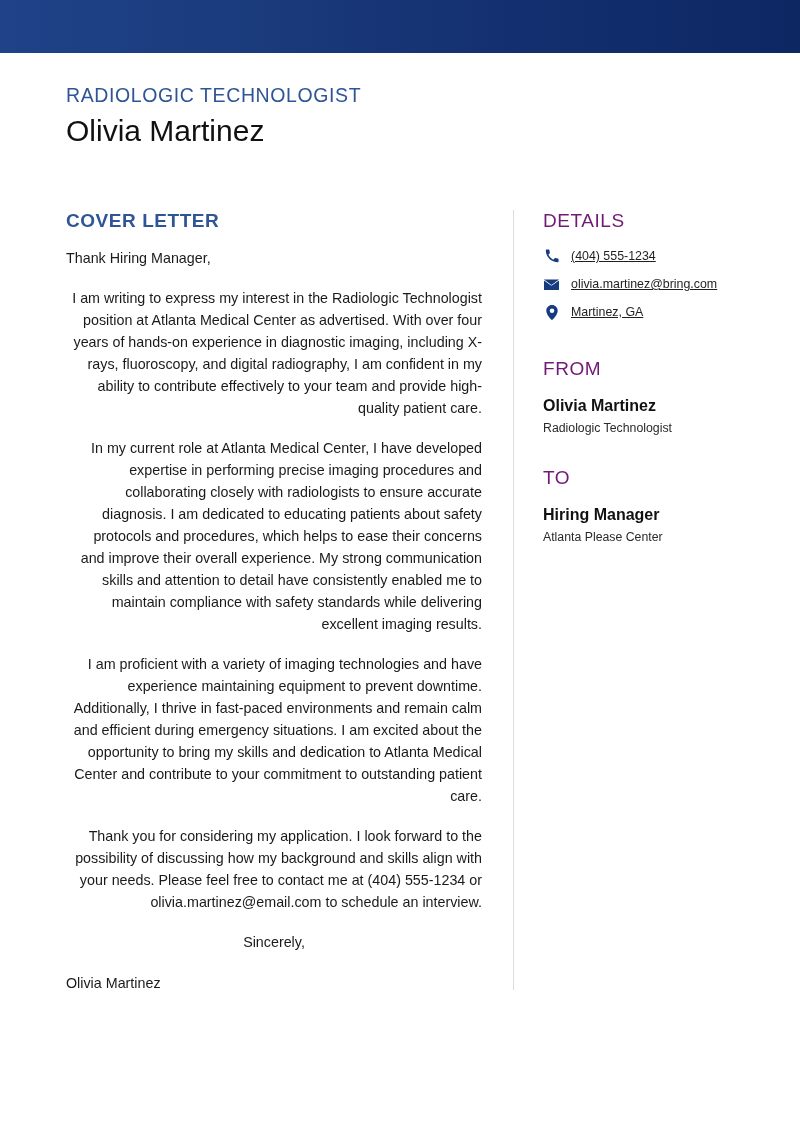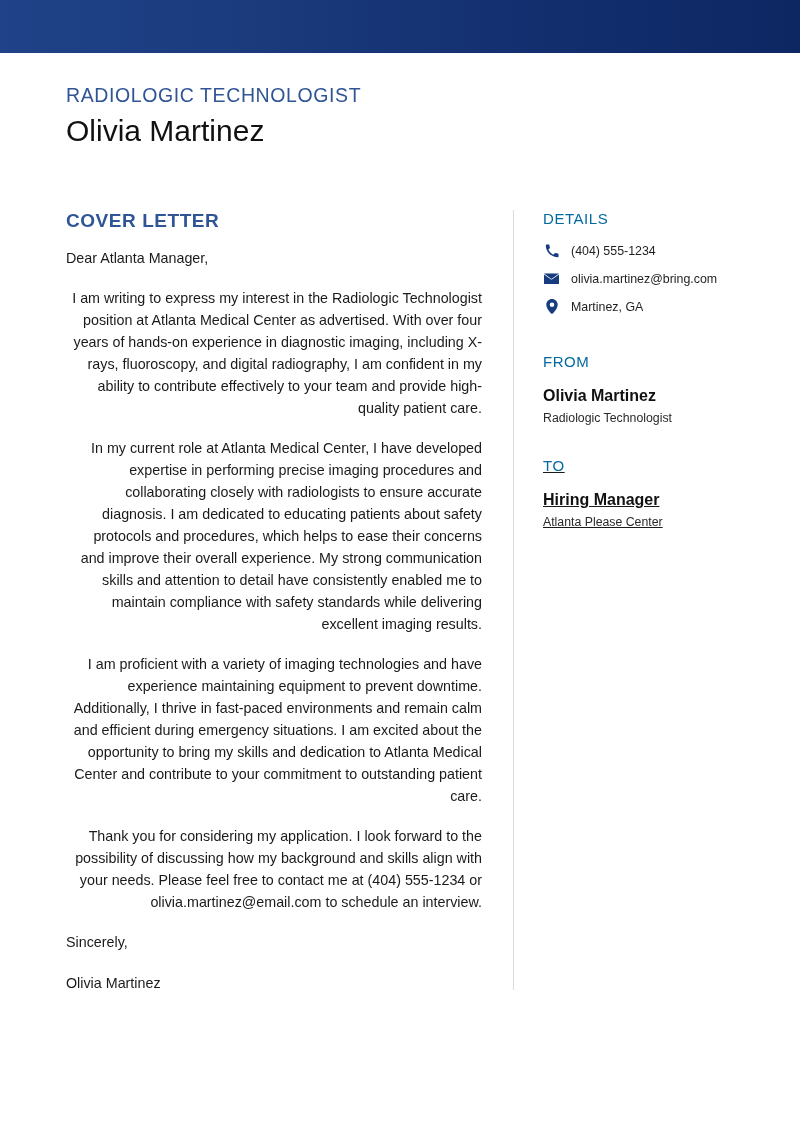--- a/index.html
+++ b/index.html
@@ -104,72 +104,74 @@
     color: #1a1a1a;
     margin: 0 0 18px 0;
     text-align: right;
   }
   .letter-para:last-child { margin-bottom: 0; }
   .closing {
     font-size: 14.3px;
     line-height: 1.55;
     color: #1a1a1a;
     margin: 0 0 18px 0;
+    text-align: center;
   }
   .signature {
     font-size: 14.3px;
     line-height: 1.55;
     color: #1a1a1a;
     margin: 0;
   }
 
   
   .col-right {
     position: absolute;
     top: 0;
     left: 543px;
     width: 220px;
   }
   .side-heading {
-    font-size: 15px;
+    font-size: 19px;
     letter-spacing: 0.55px;
-    color: #0369a1;
+    color: #701a75;
     font-weight: 400;
     margin: 0 0 15px 0;
     line-height: 1.2;
   }
   .contact-list {
     margin: 0 0 38px 0;
     padding: 0;
     list-style: none;
   }
   .contact-item {
     display: flex;
-    align-items: flex-start;
+    align-items: flex-end;
     margin-bottom: 12px;
     font-size: 12.4px;
     color: #1f1f1f;
     line-height: 1.3;
+    text-decoration: underline;
   }
   .contact-item:last-child { margin-bottom: 0; }
   .contact-icon {
     width: 17px;
     min-width: 17px;
     height: 15px;
     margin-right: 11px;
     display: flex;
     align-items: center;
     justify-content: center;
   }
   .contact-icon svg { display: block; }
 
   .block {
     margin-bottom: 20px;
   }
-  .block:last-child { margin-bottom: 0; text-decoration: underline; }
+  .block:last-child { margin-bottom: 0; }
   .block-name {
     font-size: 16px;
     font-weight: bold;
     color: #111111;
     margin: 0 0 5px 0;
     line-height: 1.25;
   }
   .block-sub {
     font-size: 12.3px;
     color: #2a2a2a;
@@ -189,21 +191,21 @@
     <div class="job-title">RADIOLOGIC TECHNOLOGIST</div>
     <div class="candidate-name">Olivia Martinez</div>
   </div>
 
   <div class="divider"></div>
 
   <div class="columns">
 
     <div class="col-left">
       <div class="section-heading">COVER LETTER</div>
-      <p class="salutation">Dear Atlanta Manager,</p>
+      <p class="salutation">Thank Hiring Manager,</p>
       <p class="letter-para">I am writing to express my interest in the Radiologic Technologist position at Atlanta Medical Center as advertised. With over four years of hands-on experience in diagnostic imaging, including X-rays, fluoroscopy, and digital radiography, I am confident in my ability to contribute effectively to your team and provide high-quality patient care.</p>
       <p class="letter-para">In my current role at Atlanta Medical Center, I have developed expertise in performing precise imaging procedures and collaborating closely with radiologists to ensure accurate diagnosis. I am dedicated to educating patients about safety protocols and procedures, which helps to ease their concerns and improve their overall experience. My strong communication skills and attention to detail have consistently enabled me to maintain compliance with safety standards while delivering excellent imaging results.</p>
       <p class="letter-para">I am proficient with a variety of imaging technologies and have experience maintaining equipment to prevent downtime. Additionally, I thrive in fast-paced environments and remain calm and efficient during emergency situations. I am excited about the opportunity to bring my skills and dedication to Atlanta Medical Center and contribute to your commitment to outstanding patient care.</p>
       <p class="letter-para">Thank you for considering my application. I look forward to the possibility of discussing how my background and skills align with your needs. Please feel free to contact me at (404) 555-1234 or olivia.martinez@email.com to schedule an interview.</p>
       <p class="closing">Sincerely,</p>
       <p class="signature">Olivia Martinez</p>
     </div>
 
     <div class="col-right">
 

